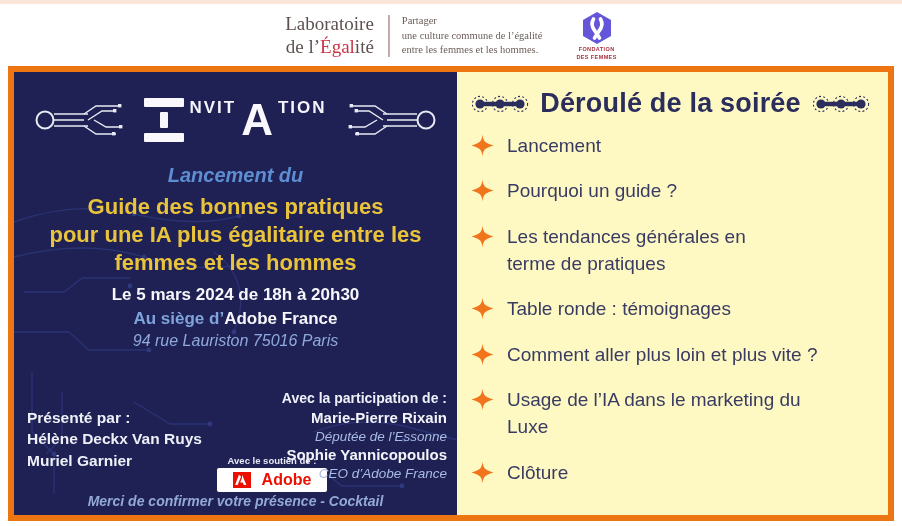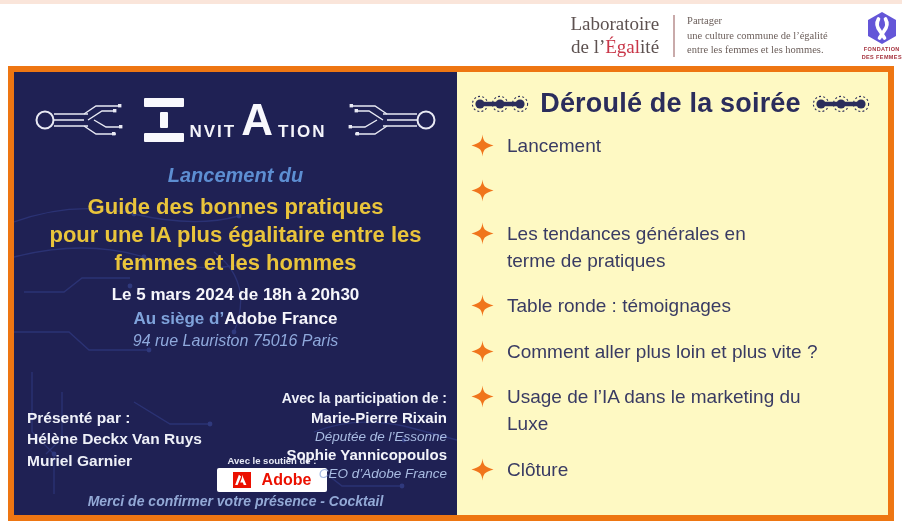--- a/index.html
+++ b/index.html
@@ -2,21 +2,21 @@
 <html><head>
 <meta charset="utf-8">
 <style>
   * { margin:0; padding:0; box-sizing:border-box; }
   html,body { width:902px; height:526px; background:#ffffff; overflow:hidden;
               font-family:"Liberation Sans", sans-serif; }
   .top-strip { position:absolute; left:0; top:0; width:902px; height:4px; background:#fae5da; }
 
   
   .header { position:absolute; left:0; top:8px; width:902px; height:56px;
-            display:flex; align-items:center; justify-content:flex-end; }
+            display:flex; align-items:center; justify-content:center; }
   .lab-logo-text { font-family:"Liberation Serif", serif; color:#5d5150; font-size:19px;
                    text-align:right; line-height:1.2; }
   .lab-accent { color:#c93648; }
   .header-divider { width:2px; height:42px; background:#c9aaaa; margin:0 12px 0 14px; }
   .tagline { font-family:"Liberation Serif", serif; color:#6b5e5a; font-size:10.5px;
              line-height:1.4; text-align:left; }
   .fdf-logo { margin-left:34px; display:flex; flex-direction:column; align-items:center; }
   .fdf-caption { font-size:5.5px; font-weight:bold; color:#a5323e; letter-spacing:.4px;
                  line-height:1.3; text-align:center; margin-top:1px; }
 
@@ -24,21 +24,21 @@
   .main-box { position:absolute; left:8px; top:66px; width:886px; height:455px;
               border:6px solid #ee7612; background:#ffffff; display:flex; }
 
   
   .invite-panel { position:relative; width:443px; height:443px; background:#1f2154;
                   color:#ffffff; overflow:hidden; flex:none; }
   .circuit-bg { position:absolute; inset:0; opacity:.55; }
   .invite-content { position:relative; text-align:center; }
   .inv-title-row { display:flex; align-items:center; justify-content:center;
                    gap:6px; margin-top:20px; height:56px; }
-  .inv-word { display:flex; align-items:flex-end; gap:5px; }
+  .inv-word { display:flex; align-items:flex-start; gap:5px; }
   .inv-small { font-size:17px; font-weight:bold; letter-spacing:2px; color:#f4f4fa; }
   .inv-bigA { font-size:44px; font-weight:bold; color:#f8f8fd; line-height:1; }
   .kicker { margin-top:16px; font-size:20px; font-style:italic; font-weight:bold; color:#5d8ed2; }
   .headline { margin-top:6px; font-size:22px; font-weight:bold; color:#e9c43b; line-height:1.28; }
   .datetime { margin-top:8px; font-size:17px; font-weight:bold; color:#f6f6fb; }
   .venue { margin-top:4px; font-size:17px; }
   .venue-prefix { color:#7fa3db; font-weight:bold; }
   .venue-name { color:#f6f6fb; font-weight:bold; }
   .address { margin-top:3px; font-size:16px; font-style:italic; color:#8fa9dc; }
 
@@ -253,20 +253,24 @@
         </svg>
         <div class="agenda-text">
           <div class="agenda-label">Lancement</div>
         </div>
       </div>
 
       <div class="agenda-item">
         <svg class="spark" width="23" height="23" viewBox="0 0 24 24">
           <path d="M12 0.5 C12.8 7.2 13.9 9.2 23.5 12 C13.9 14.8 12.8 16.8 12 23.5 C11.2 16.8 10.1 14.8 0.5 12 C10.1 9.2 11.2 7.2 12 0.5 Z" fill="#f0751c"></path>
         </svg>
+        <div class="agenda-text">
+          <div class="agenda-label">Pourquoi un guide ?</div>
+
+        </div>
       </div>
 
       <div class="agenda-item">
         <svg class="spark" width="23" height="23" viewBox="0 0 24 24">
           <path d="M12 0.5 C12.8 7.2 13.9 9.2 23.5 12 C13.9 14.8 12.8 16.8 12 23.5 C11.2 16.8 10.1 14.8 0.5 12 C10.1 9.2 11.2 7.2 12 0.5 Z" fill="#f0751c"></path>
         </svg>
         <div class="agenda-text">
           <div class="agenda-label">Les tendances générales en
 terme de pratiques</div>
 

